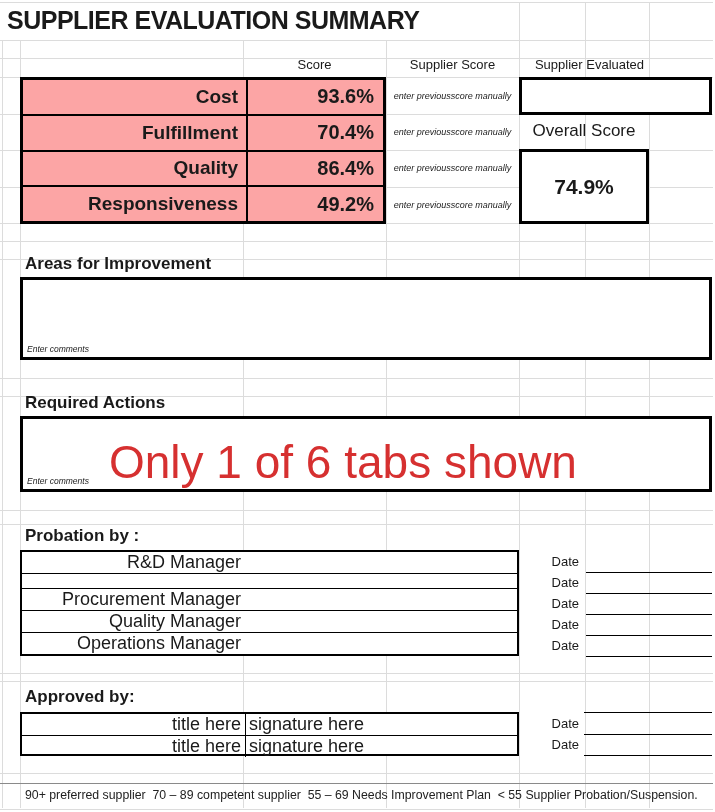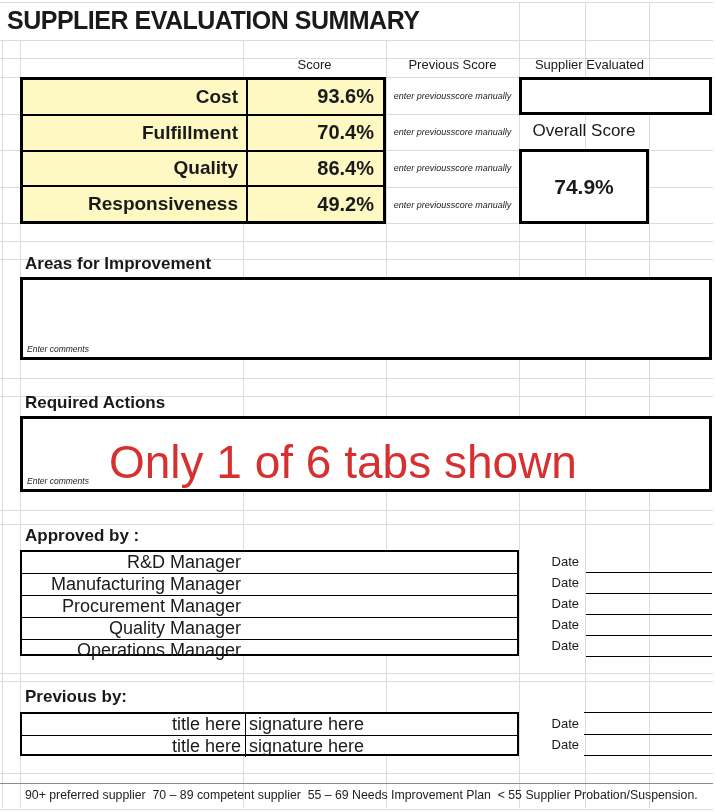--- a/index.html
+++ b/index.html
@@ -11,21 +11,21 @@
   .vgrid{position:absolute;top:2px;height:806px;width:0;border-left:1px solid #dcdcdc;}
 
   
   .title-strip{position:absolute;left:2px;top:3px;width:517px;height:37px;background:#fff;}
   .page-title{position:absolute;left:7px;top:6px;font-size:25px;font-weight:bold;letter-spacing:-0.5px;white-space:nowrap;}
 
   
   .colhead{position:absolute;top:55px;height:20px;line-height:20px;font-size:13px;text-align:center;}
 
   
-  .score-table{position:absolute;left:20px;top:77px;width:366px;height:147px;background:#fef9c3;
+  .score-table{position:absolute;left:20px;top:77px;width:366px;height:147px;background:#fca5a5;
     border:3px solid #000;box-sizing:border-box;display:flex;flex-direction:column;}
   .score-row{flex:1;display:flex;border-top:2px solid #000;}
   .score-row:first-child{border-top:none;}
   .score-label{width:223px;display:flex;align-items:center;justify-content:flex-end;
     padding-right:8px;font-size:19px;font-weight:bold;box-sizing:border-box;}
   .score-value{flex:1;border-left:2px solid #000;display:flex;align-items:center;justify-content:flex-end;
     padding-right:9px;font-size:20px;font-weight:bold;box-sizing:border-box;}
 
   
   .prev-note{position:absolute;left:386px;width:133px;height:35px;display:flex;flex-direction:row;
@@ -96,21 +96,21 @@
   <div class="vgrid" style="left:243px"></div>
   <div class="vgrid" style="left:386px"></div>
   <div class="vgrid" style="left:519px"></div>
   <div class="vgrid" style="left:585px"></div>
   <div class="vgrid" style="left:649px"></div>
 
   <div class="title-strip"></div>
   <div class="page-title">SUPPLIER EVALUATION SUMMARY</div>
 
   <div class="colhead" style="left:243px;width:143px;">Score</div>
-  <div class="colhead" style="left:386px;width:133px;">Previous Score</div>
+  <div class="colhead" style="left:386px;width:133px;">Supplier Score</div>
   <div class="colhead" style="left:519px;width:141px;">Supplier Evaluated</div>
 
   <div class="score-table">
     <div class="score-row">
       <div class="score-label">Cost</div>
       <div class="score-value">93.6%</div>
     </div>
     <div class="score-row">
       <div class="score-label">Fulfillment</div>
       <div class="score-value">70.4%</div>
@@ -150,28 +150,27 @@
   <div class="comment-box" style="top:277px;height:83px;">
     <span class="comment-placeholder">Enter comments</span>
   </div>
 
   <div class="section-heading" style="top:393px;">Required Actions</div>
   <div class="comment-box" style="top:416px;height:76px;">
     <span class="comment-placeholder">Enter comments</span>
     <span class="overlay-note" style="color:#d63030;">Only 1 of 6 tabs shown</span>
   </div>
 
-  <div class="section-heading" style="top:526px;">Approved by :</div>
+  <div class="section-heading" style="top:526px;">Probation by :</div>
   <div class="sig-table" style="top:550px;height:106px;">
     <div class="sig-row">
       <div class="sig-role">R&amp;D Manager</div>
       <div class="sig-cell"></div>
     </div>
     <div class="sig-row">
-      <div class="sig-role">Manufacturing Manager</div>
       <div class="sig-cell"></div>
     </div>
     <div class="sig-row">
       <div class="sig-role">Procurement Manager</div>
       <div class="sig-cell"></div>
     </div>
     <div class="sig-row">
       <div class="sig-role">Quality Manager</div>
       <div class="sig-cell"></div>
     </div>
@@ -184,21 +183,21 @@
   <div class="date-label" style="top:572px;">Date</div>
   <div class="date-label" style="top:593px;">Date</div>
   <div class="date-label" style="top:614px;">Date</div>
   <div class="date-label" style="top:635px;">Date</div>
   <div class="date-underline" style="top:551px;"></div>
   <div class="date-underline" style="top:572px;"></div>
   <div class="date-underline" style="top:593px;"></div>
   <div class="date-underline" style="top:614px;"></div>
   <div class="date-underline" style="top:635px;"></div>
 
-  <div class="section-heading" style="top:687px;">Previous by:</div>
+  <div class="section-heading" style="top:687px;">Approved by:</div>
   <div class="sig-table" style="top:712px;height:44px;">
     <div class="sig-row">
       <div class="sig-role">title here</div>
       <div class="sig-cell">signature here</div>
     </div>
     <div class="sig-row">
       <div class="sig-role">title here</div>
       <div class="sig-cell">signature here</div>
     </div>
   </div>

